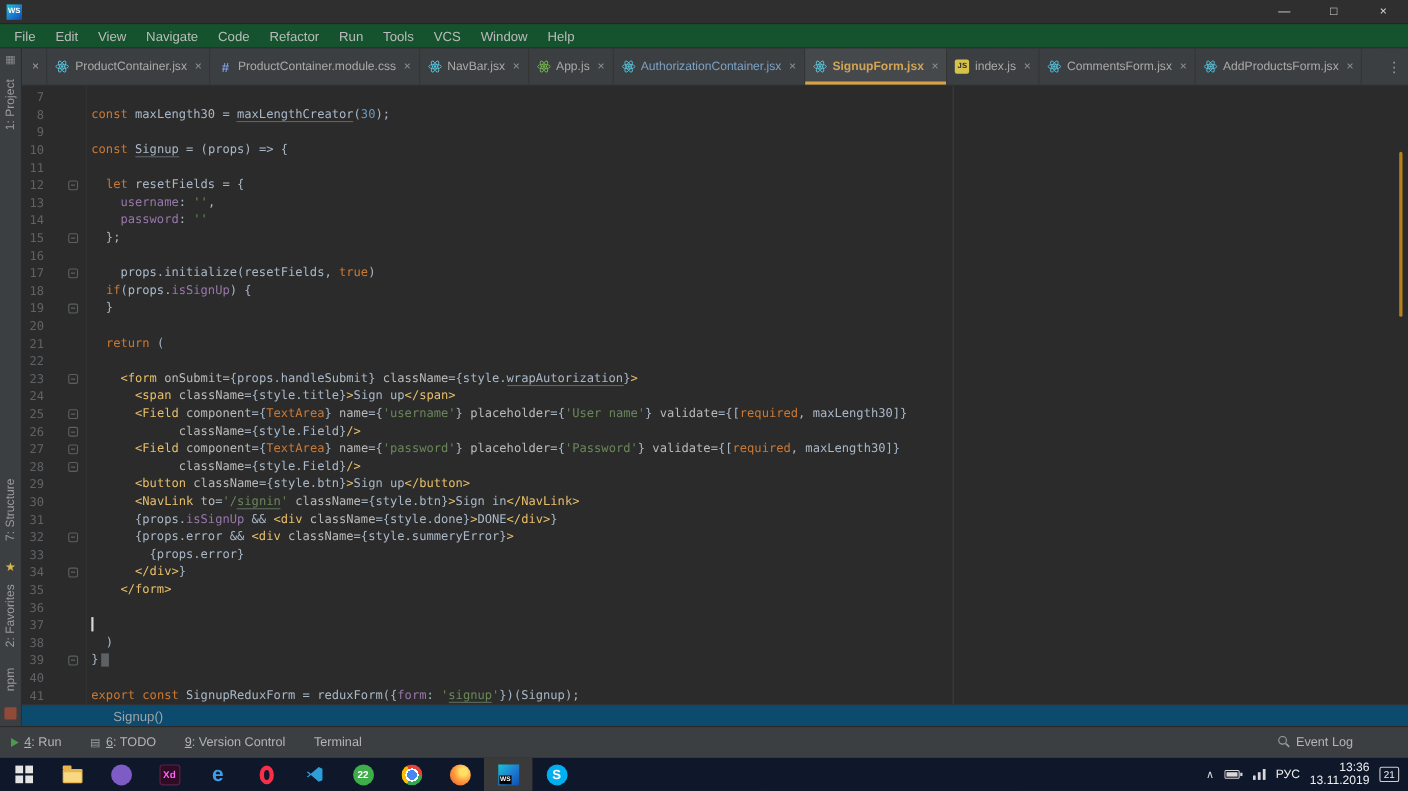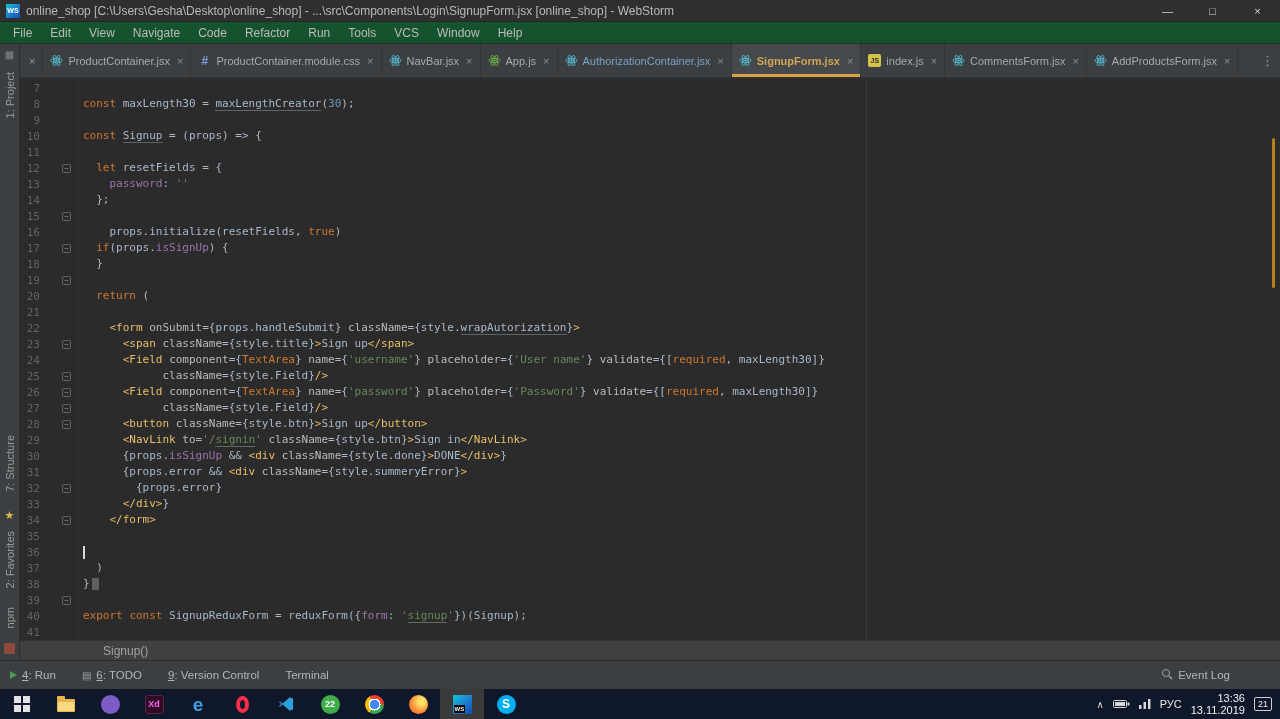--- a/index.html
+++ b/index.html
@@ -56,21 +56,21 @@
 .tk-su{color:#6a8759;border-bottom:1px solid #5f6b5e}
 .tk-n{color:#6897bb}
 .tk-t{color:#e8bf6a}
 .tk-a{color:#bababa}
 .tk-p{color:#a9b7c6}
 .tk-pu{color:#a9b7c6;border-bottom:1px solid #5f6366}
 .tk-m{color:#9876aa}
 .tk-blk{display:inline-block;width:7px;height:12px;background:#5e6163;margin-left:2px;vertical-align:middle}
 .tk-caret{display:inline-block;width:2px;height:13px;background:#d8d8d8;vertical-align:middle}
 
-.breadcrumbbar{height:20px;background:#404040;border-top:1px solid #313335;display:flex;align-items:center;padding-left:83px;color:#9fa2a5}
+.breadcrumbbar{height:20px;background:#0c4a6e;border-top:1px solid #313335;display:flex;align-items:center;padding-left:83px;color:#9fa2a5}
 
 
 .statusbar{height:29px;background:#3c3f41;border-top:1px solid #2a2a2a;display:flex;align-items:center;padding:0 10px;font-size:11.5px;color:#b4b4b4}
 .sb-item{display:flex;align-items:center;gap:5px;margin-right:26px}
 .sb-item u{text-decoration:underline}
 .run-tri{width:0;height:0;border-left:7px solid #4a9b4f;border-top:4px solid transparent;border-bottom:4px solid transparent}
 .sb-ic{color:#9aa0a3;font-size:10px}
 .sb-right{margin-left:auto;display:flex;align-items:center;gap:6px;margin-right:40px}
 
 
@@ -95,21 +95,20 @@
 .tray{margin-left:auto;display:flex;align-items:center;gap:9px;padding-right:8px;color:#ececec;font-size:11px}
 .tray-chevron{font-size:10px;color:#dddddd}
 .clock{text-align:right;font-size:11px;line-height:12px;color:#f0f0f0}
 .notif{border:1px solid #cfcfcf;border-radius:2px;font-size:9px;padding:1px 3px;color:#f0f0f0}
 </style>
 </head>
 <body>
 
 <div class="titlebar">
   <span class="app-logo">WS</span>
-  <span class="title-text">online_shop [C:\Users\Gesha\Desktop\online_shop] - ...\src\Components\Login\SignupForm.jsx [online_shop] - WebStorm</span>
   <div class="win-controls">
     <span class="win-btn">—</span>
     <span class="win-btn">□</span>
     <span class="win-btn">×</span>
   </div>
 </div>
 
 <div class="menubar" id="menubar">
     <span class="menu-item">File</span>
     <span class="menu-item">Edit</span>
@@ -421,20 +420,21 @@
         </div>
       <div class="codewrap" id="code">
         <div class="margin-guide"></div>
         <div class="stripe-mark"></div>
       <div class="c-row"></div>
           <div class="c-row"><span class="tk-k">const</span><span class="tk-p"> maxLength30 = </span><span class="tk-pu">maxLengthCreator</span><span class="tk-p">(</span><span class="tk-n">30</span><span class="tk-p">);</span></div>
           <div class="c-row"></div>
           <div class="c-row"><span class="tk-k">const</span><span class="tk-p"> </span><span class="tk-pu">Signup</span><span class="tk-p"> = (props) =&gt; {</span></div>
           <div class="c-row"></div>
           <div class="c-row"><span class="tk-p">  </span><span class="tk-k">let</span><span class="tk-p"> resetFields = {</span></div>
+          <div class="c-row"><span class="tk-p">    </span><span class="tk-m">username</span><span class="tk-p">: </span><span class="tk-s">''</span><span class="tk-p">,</span></div>
           <div class="c-row"><span class="tk-p">    </span><span class="tk-m">password</span><span class="tk-p">: </span><span class="tk-s">''</span></div>
           <div class="c-row"><span class="tk-p">  };</span></div>
           <div class="c-row"></div>
           <div class="c-row"><span class="tk-p">    props.initialize(resetFields, </span><span class="tk-k">true</span><span class="tk-p">)</span></div>
           <div class="c-row"><span class="tk-p">  </span><span class="tk-k">if</span><span class="tk-p">(props.</span><span class="tk-m">isSignUp</span><span class="tk-p">) {</span></div>
           <div class="c-row"><span class="tk-p">  }</span></div>
           <div class="c-row"></div>
           <div class="c-row"><span class="tk-p">  </span><span class="tk-k">return</span><span class="tk-p"> (</span></div>
           <div class="c-row"></div>
           <div class="c-row"><span class="tk-p">    </span><span class="tk-t">&lt;form</span><span class="tk-p"> </span><span class="tk-a">onSubmit</span><span class="tk-p">={props.handleSubmit} </span><span class="tk-a">className</span><span class="tk-p">={style.</span><span class="tk-pu">wrapAutorization</span><span class="tk-p">}</span><span class="tk-t">&gt;</span></div>

